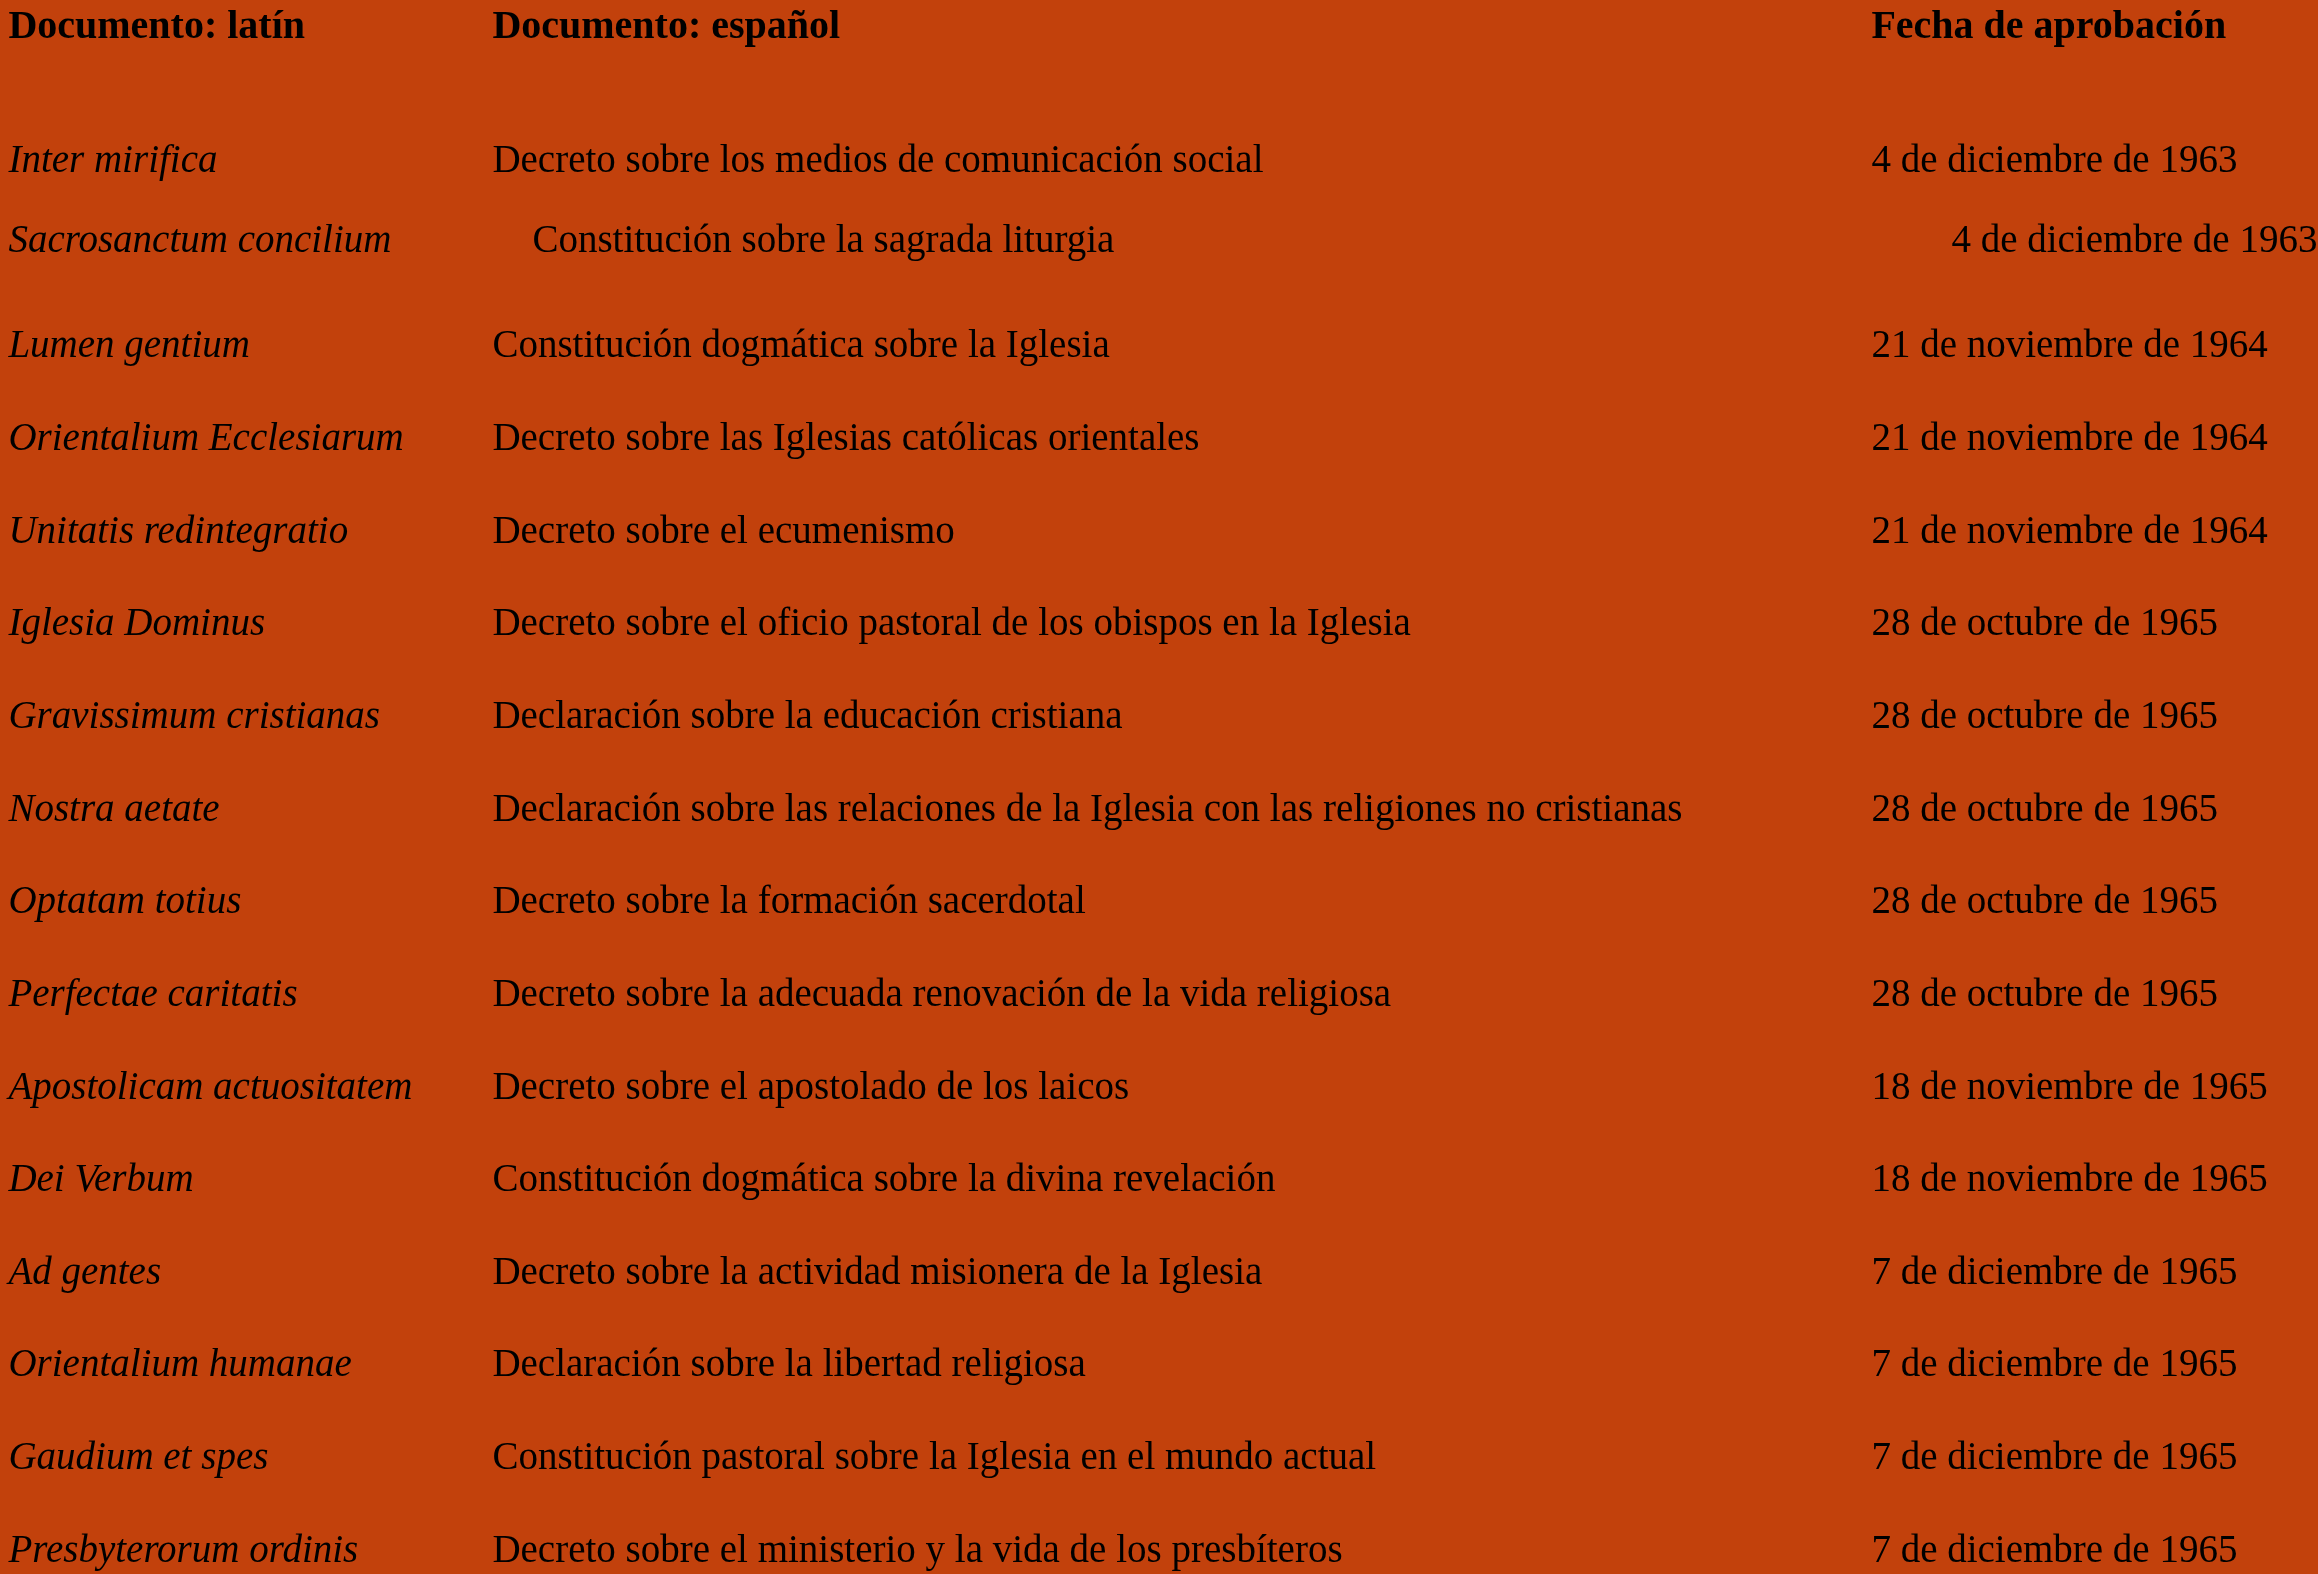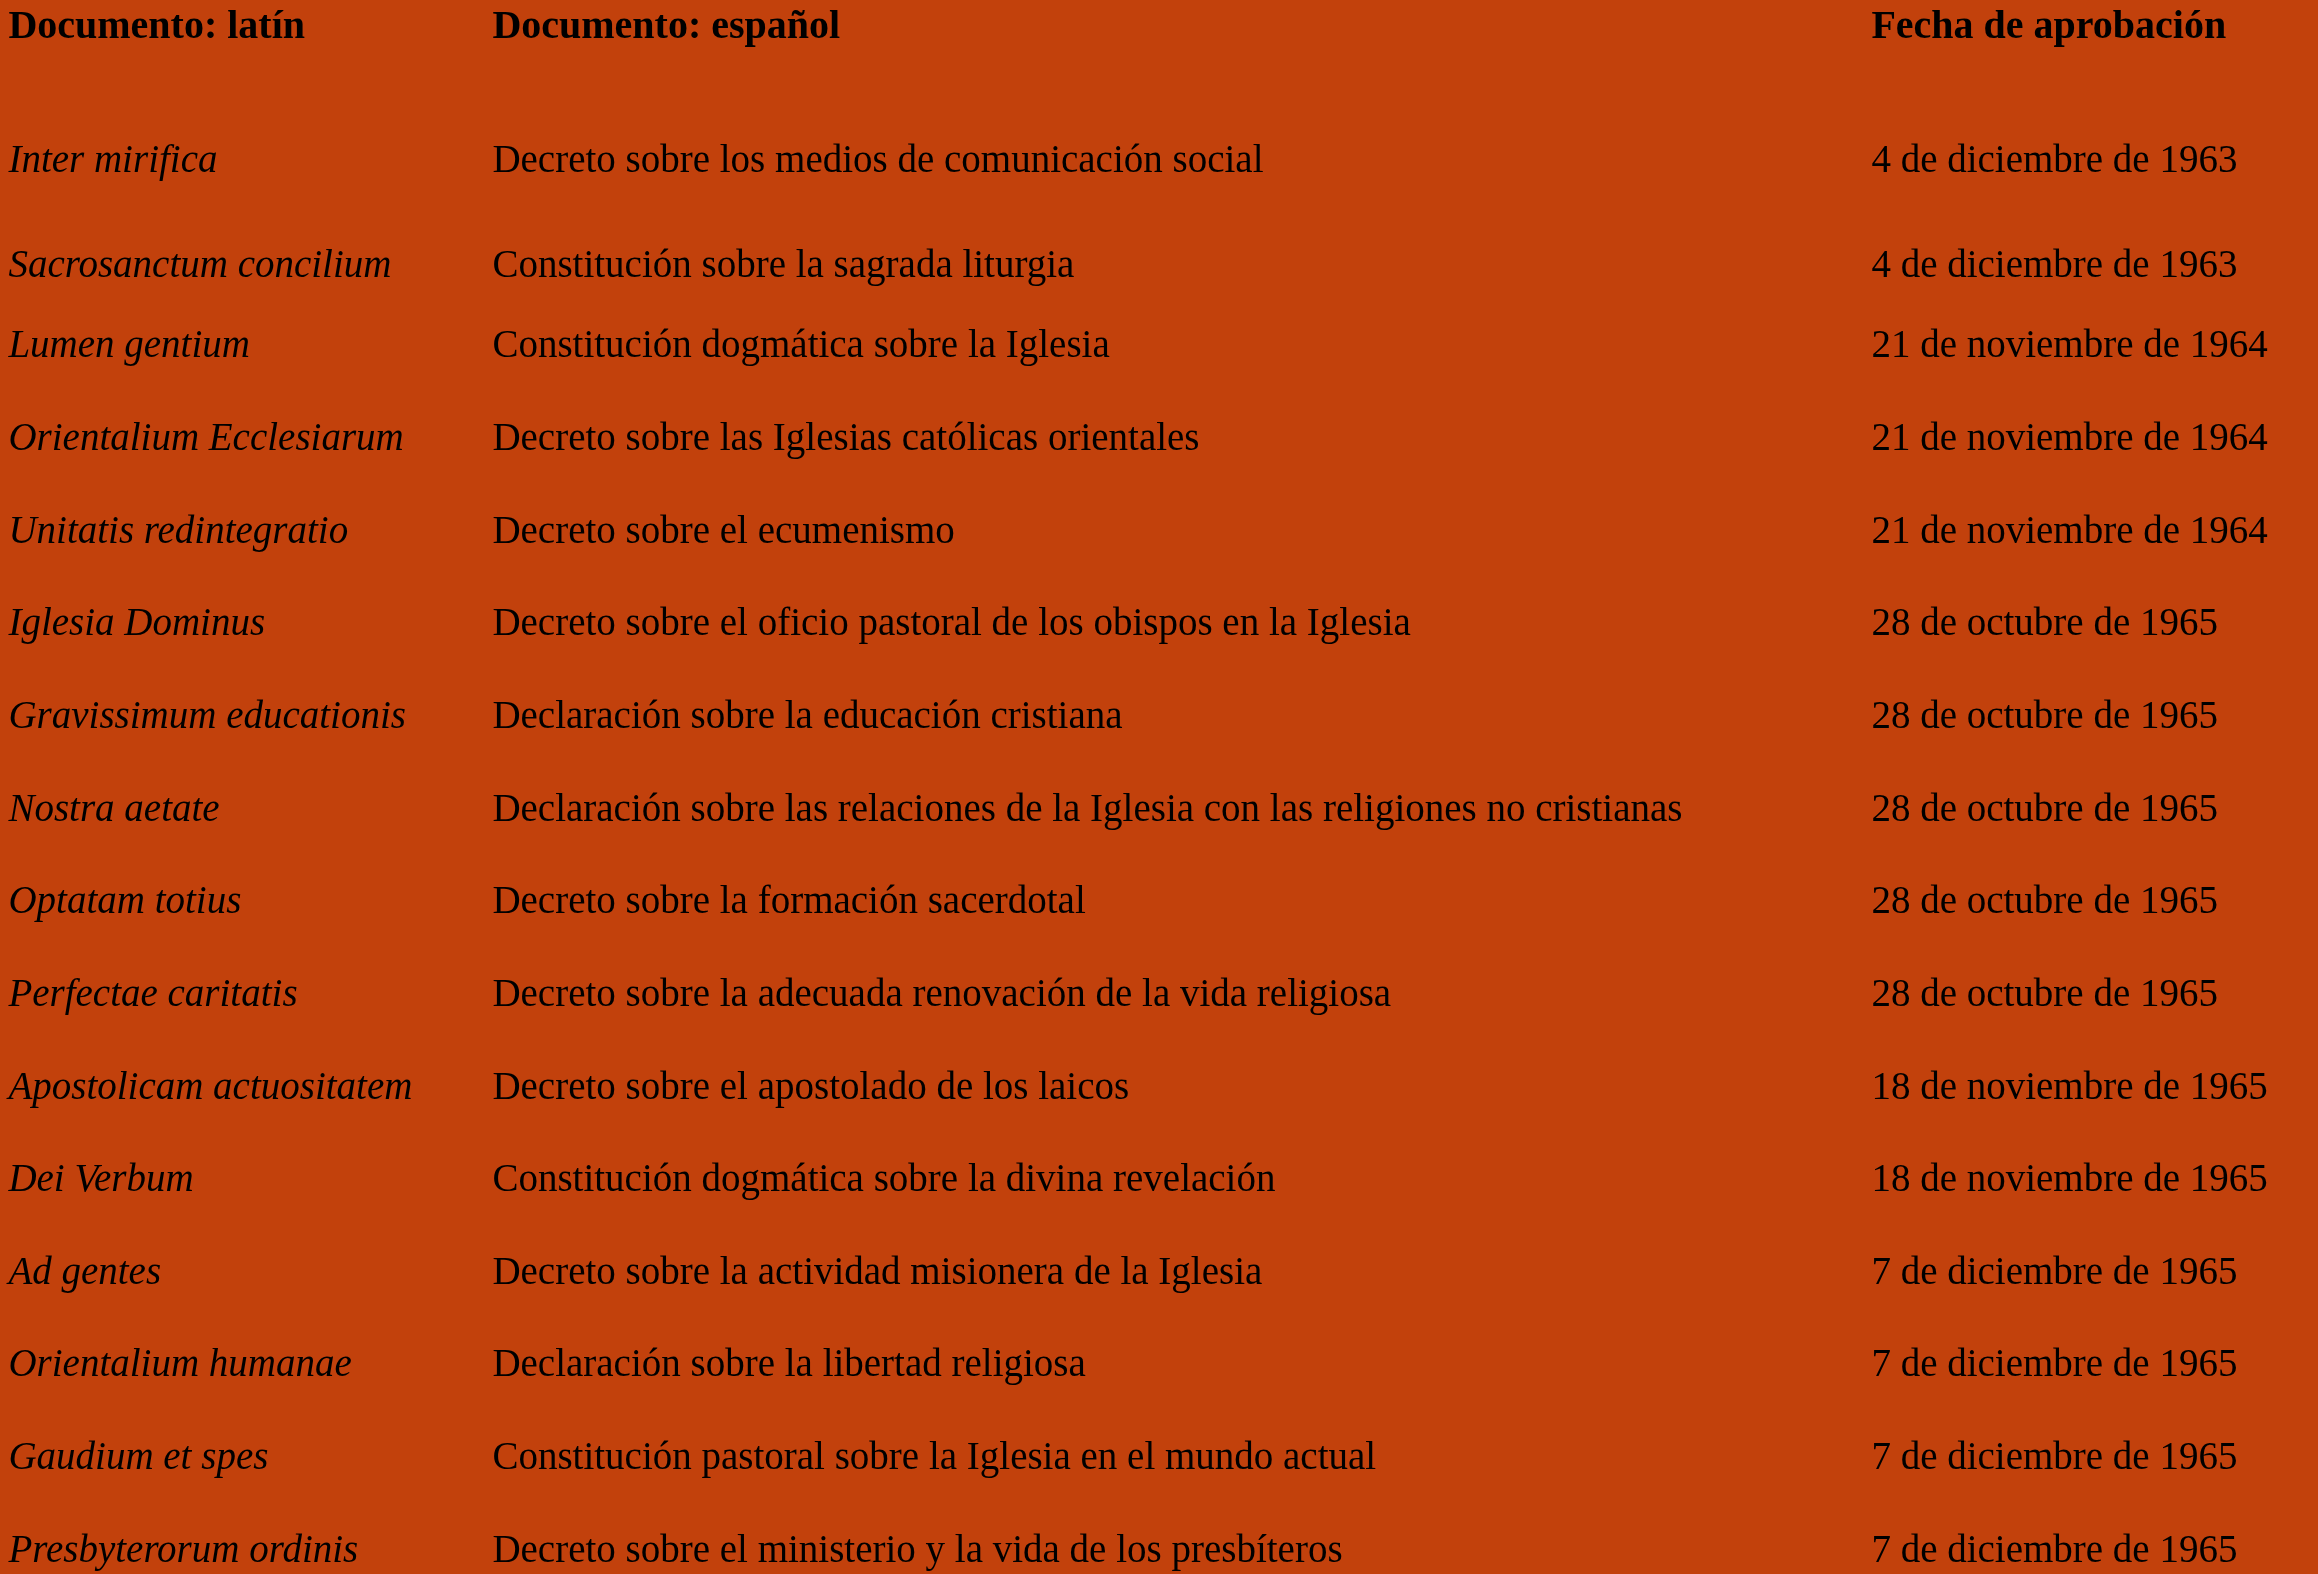--- a/index.html
+++ b/index.html
@@ -48,21 +48,21 @@
     <div class="cell">Fecha de aprobación</div>
   </div>
 
   <div id="rows-container">
     <div class="row body-row" style="top: 138px;">
       <div class="cell latin-cell">Inter mirifica</div>
       <div class="cell spanish-cell">Decreto sobre los medios de comunicación social</div>
       <div class="cell date-cell">4 de diciembre de 1963</div>
     </div>
 
-    <div class="row body-row" style="top: 243px;">
+    <div class="row body-row" style="top: 218px; gap: 40px;">
       <div class="cell latin-cell">Sacrosanctum concilium</div>
       <div class="cell spanish-cell">Constitución sobre la sagrada liturgia</div>
       <div class="cell date-cell">4 de diciembre de 1963</div>
     </div>
 
     <div class="row body-row" style="top: 323px;">
       <div class="cell latin-cell">Lumen gentium</div>
       <div class="cell spanish-cell">Constitución dogmática sobre la Iglesia</div>
       <div class="cell date-cell">21 de noviembre de 1964</div>
     </div>
@@ -79,21 +79,21 @@
       <div class="cell date-cell">21 de noviembre de 1964</div>
     </div>
 
     <div class="row body-row" style="top: 601px;">
       <div class="cell latin-cell">Iglesia Dominus</div>
       <div class="cell spanish-cell">Decreto sobre el oficio pastoral de los obispos en la Iglesia</div>
       <div class="cell date-cell">28 de octubre de 1965</div>
     </div>
 
     <div class="row body-row" style="top: 694px;">
-      <div class="cell latin-cell">Gravissimum educationis</div>
+      <div class="cell latin-cell">Gravissimum cristianas</div>
       <div class="cell spanish-cell">Declaración sobre la educación cristiana</div>
       <div class="cell date-cell">28 de octubre de 1965</div>
     </div>
 
     <div class="row body-row" style="top: 787px;">
       <div class="cell latin-cell">Nostra aetate</div>
       <div class="cell spanish-cell">Declaración sobre las relaciones de la Iglesia con las religiones no cristianas</div>
       <div class="cell date-cell">28 de octubre de 1965</div>
     </div>
 

